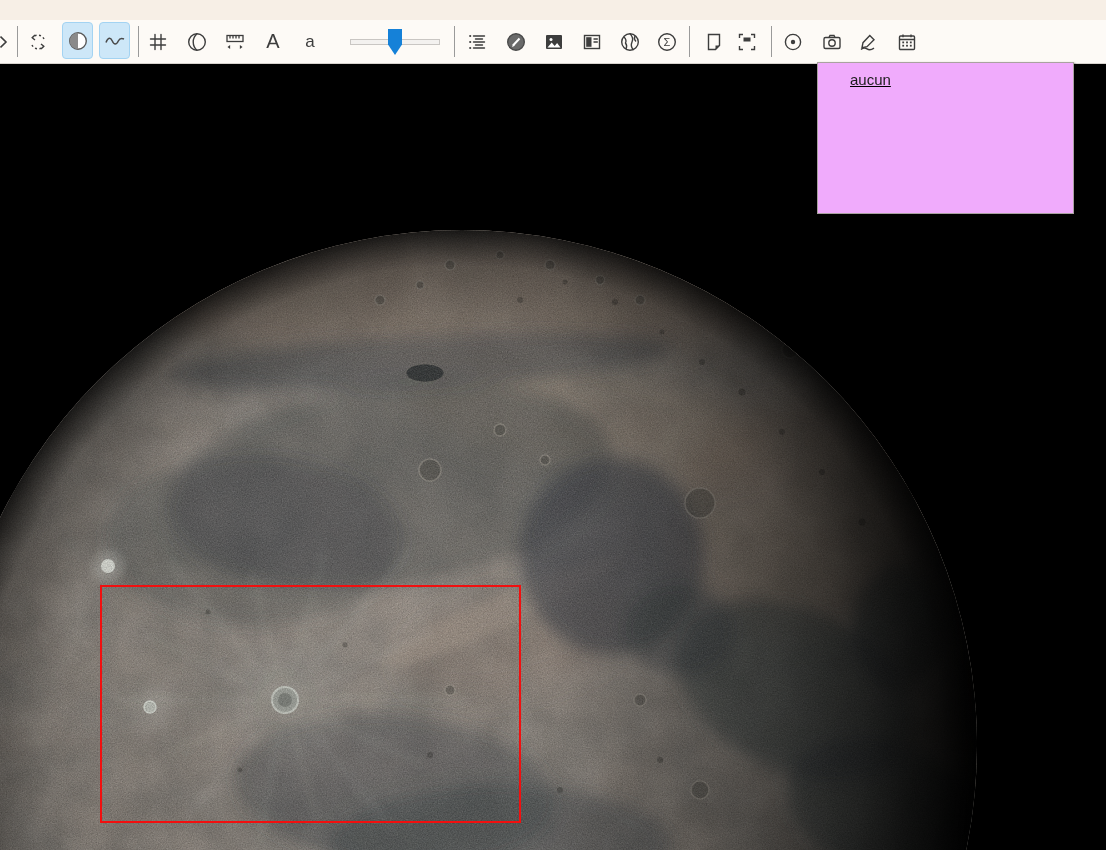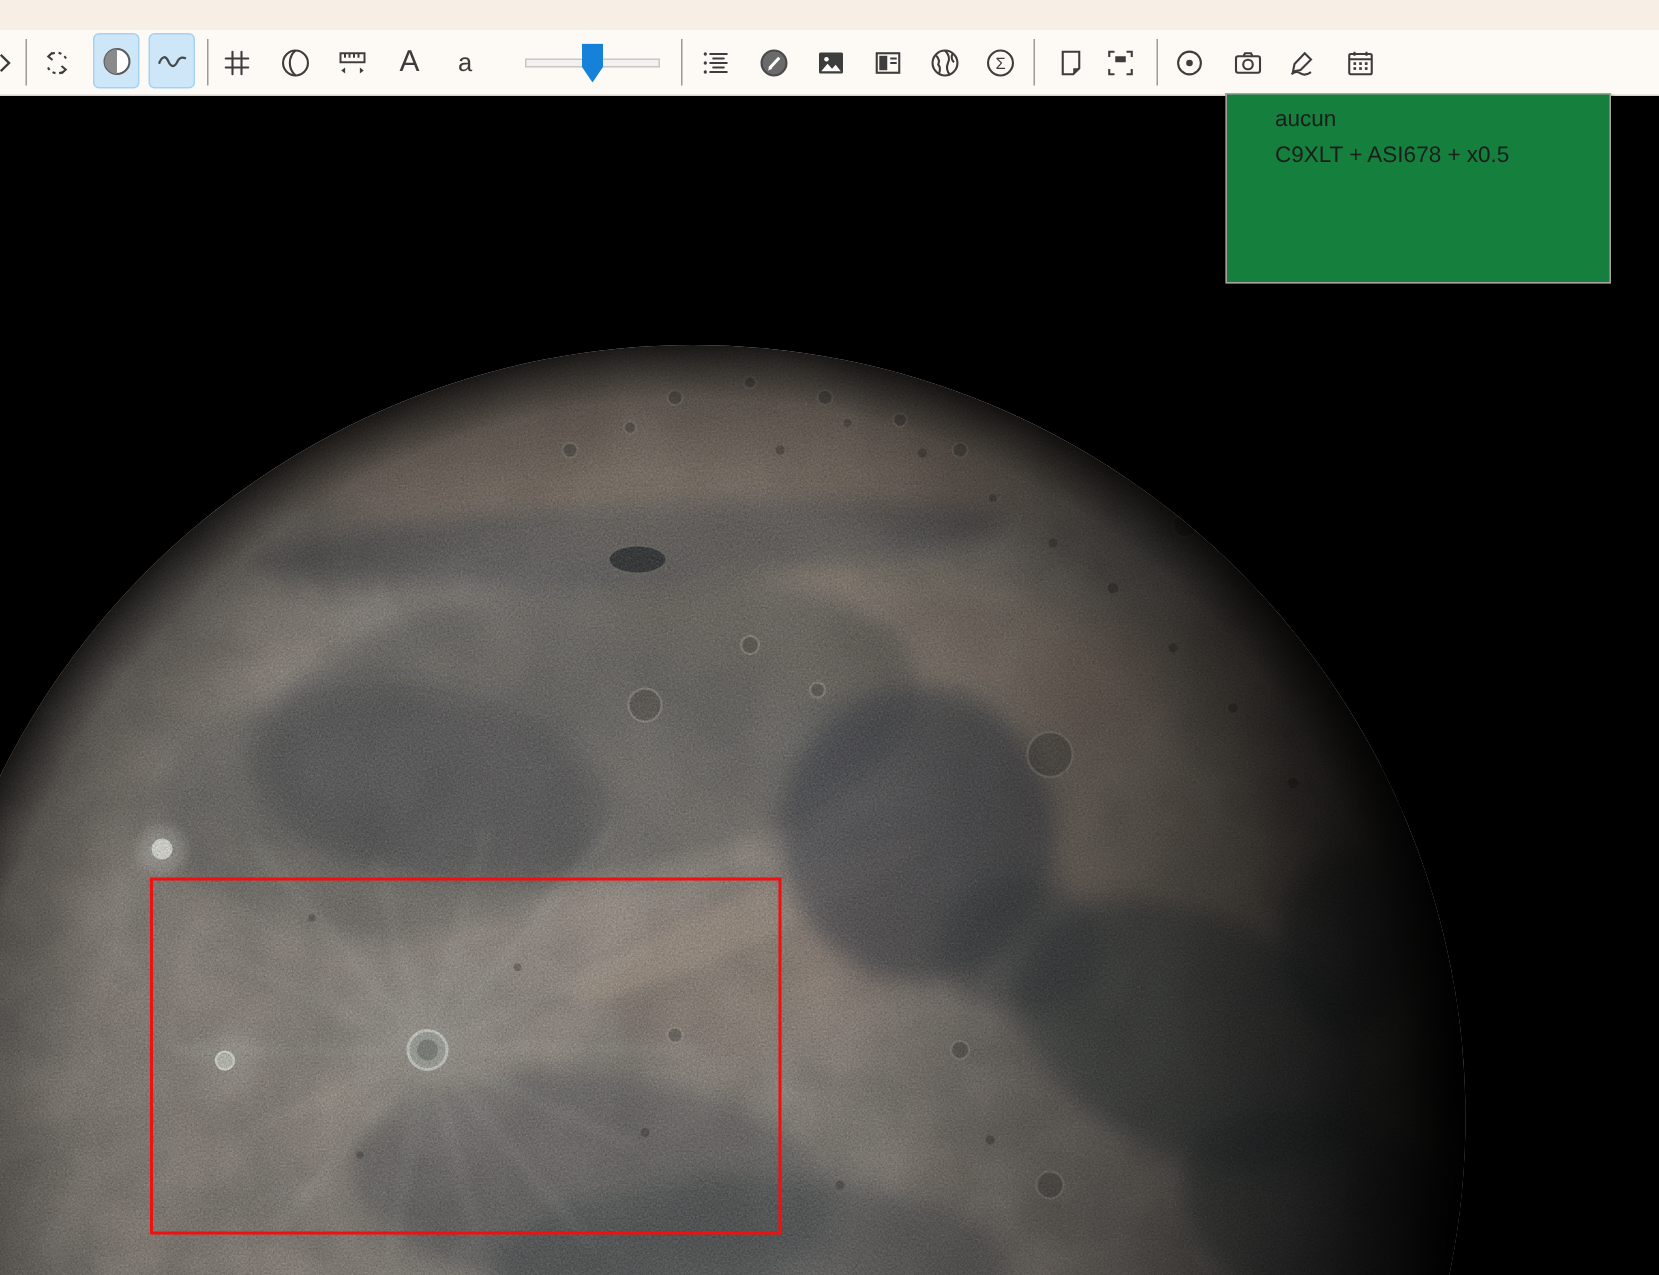--- a/index.html
+++ b/index.html
@@ -30,23 +30,23 @@
   .slider .handle { left:38px; }
 
   
   .canvas { position:absolute; top:64px; left:0; width:1106px; height:786px;
             background:#000; overflow:hidden; }
   .moon-svg { position:absolute; top:0; left:0; }
   .fov-rect { position:absolute; left:100px; top:521px; width:421px; height:238px;
               border:2px solid #f20f0f; }
 
   
-  .fov-menu { position:absolute; left:817px; top:62px; width:257px; height:127px;
-              background:#15803d; border:1px solid #a9a2a0; z-index:10;
-              padding-top:5px; box-shadow:1px 1px 2px rgba(0,0,0,.4); }
+  .fov-menu { position:absolute; left:817px; top:62px; width:257px; height:152px;
+              background:#f0abfc; border:1px solid #a9a2a0; z-index:10;
+              padding-top:5px; box-shadow:1px 1px 2px rgba(0,0,0,.4);text-decoration:underline; }
   .fov-menu .item { height:24.4px; line-height:24.4px; padding-left:32px;
                     font-size:15px; color:#1c1c1c; white-space:nowrap; cursor:default; }
 </style>
 </head>
 <body>
 
 <div class="stage">
 
   <div class="canvas">
     <svg class="moon-svg" width="1106" height="786" viewBox="0 64 1106 786">
@@ -368,16 +368,15 @@
           <rect x="7.3" y="14.8" width="1.8" height="1.8"></rect>
             <rect x="11.1" y="14.8" width="1.8" height="1.8"></rect>
             <rect x="14.9" y="14.8" width="1.8" height="1.8"></rect>
         </g>
       </svg>
     </div>
   </div>
 
   <div class="fov-menu">
     <div class="item">aucun</div>
-    <div class="item">C9XLT + ASI678 + x0.5</div>
   </div>
 
 </div>
 
 </body></html>

